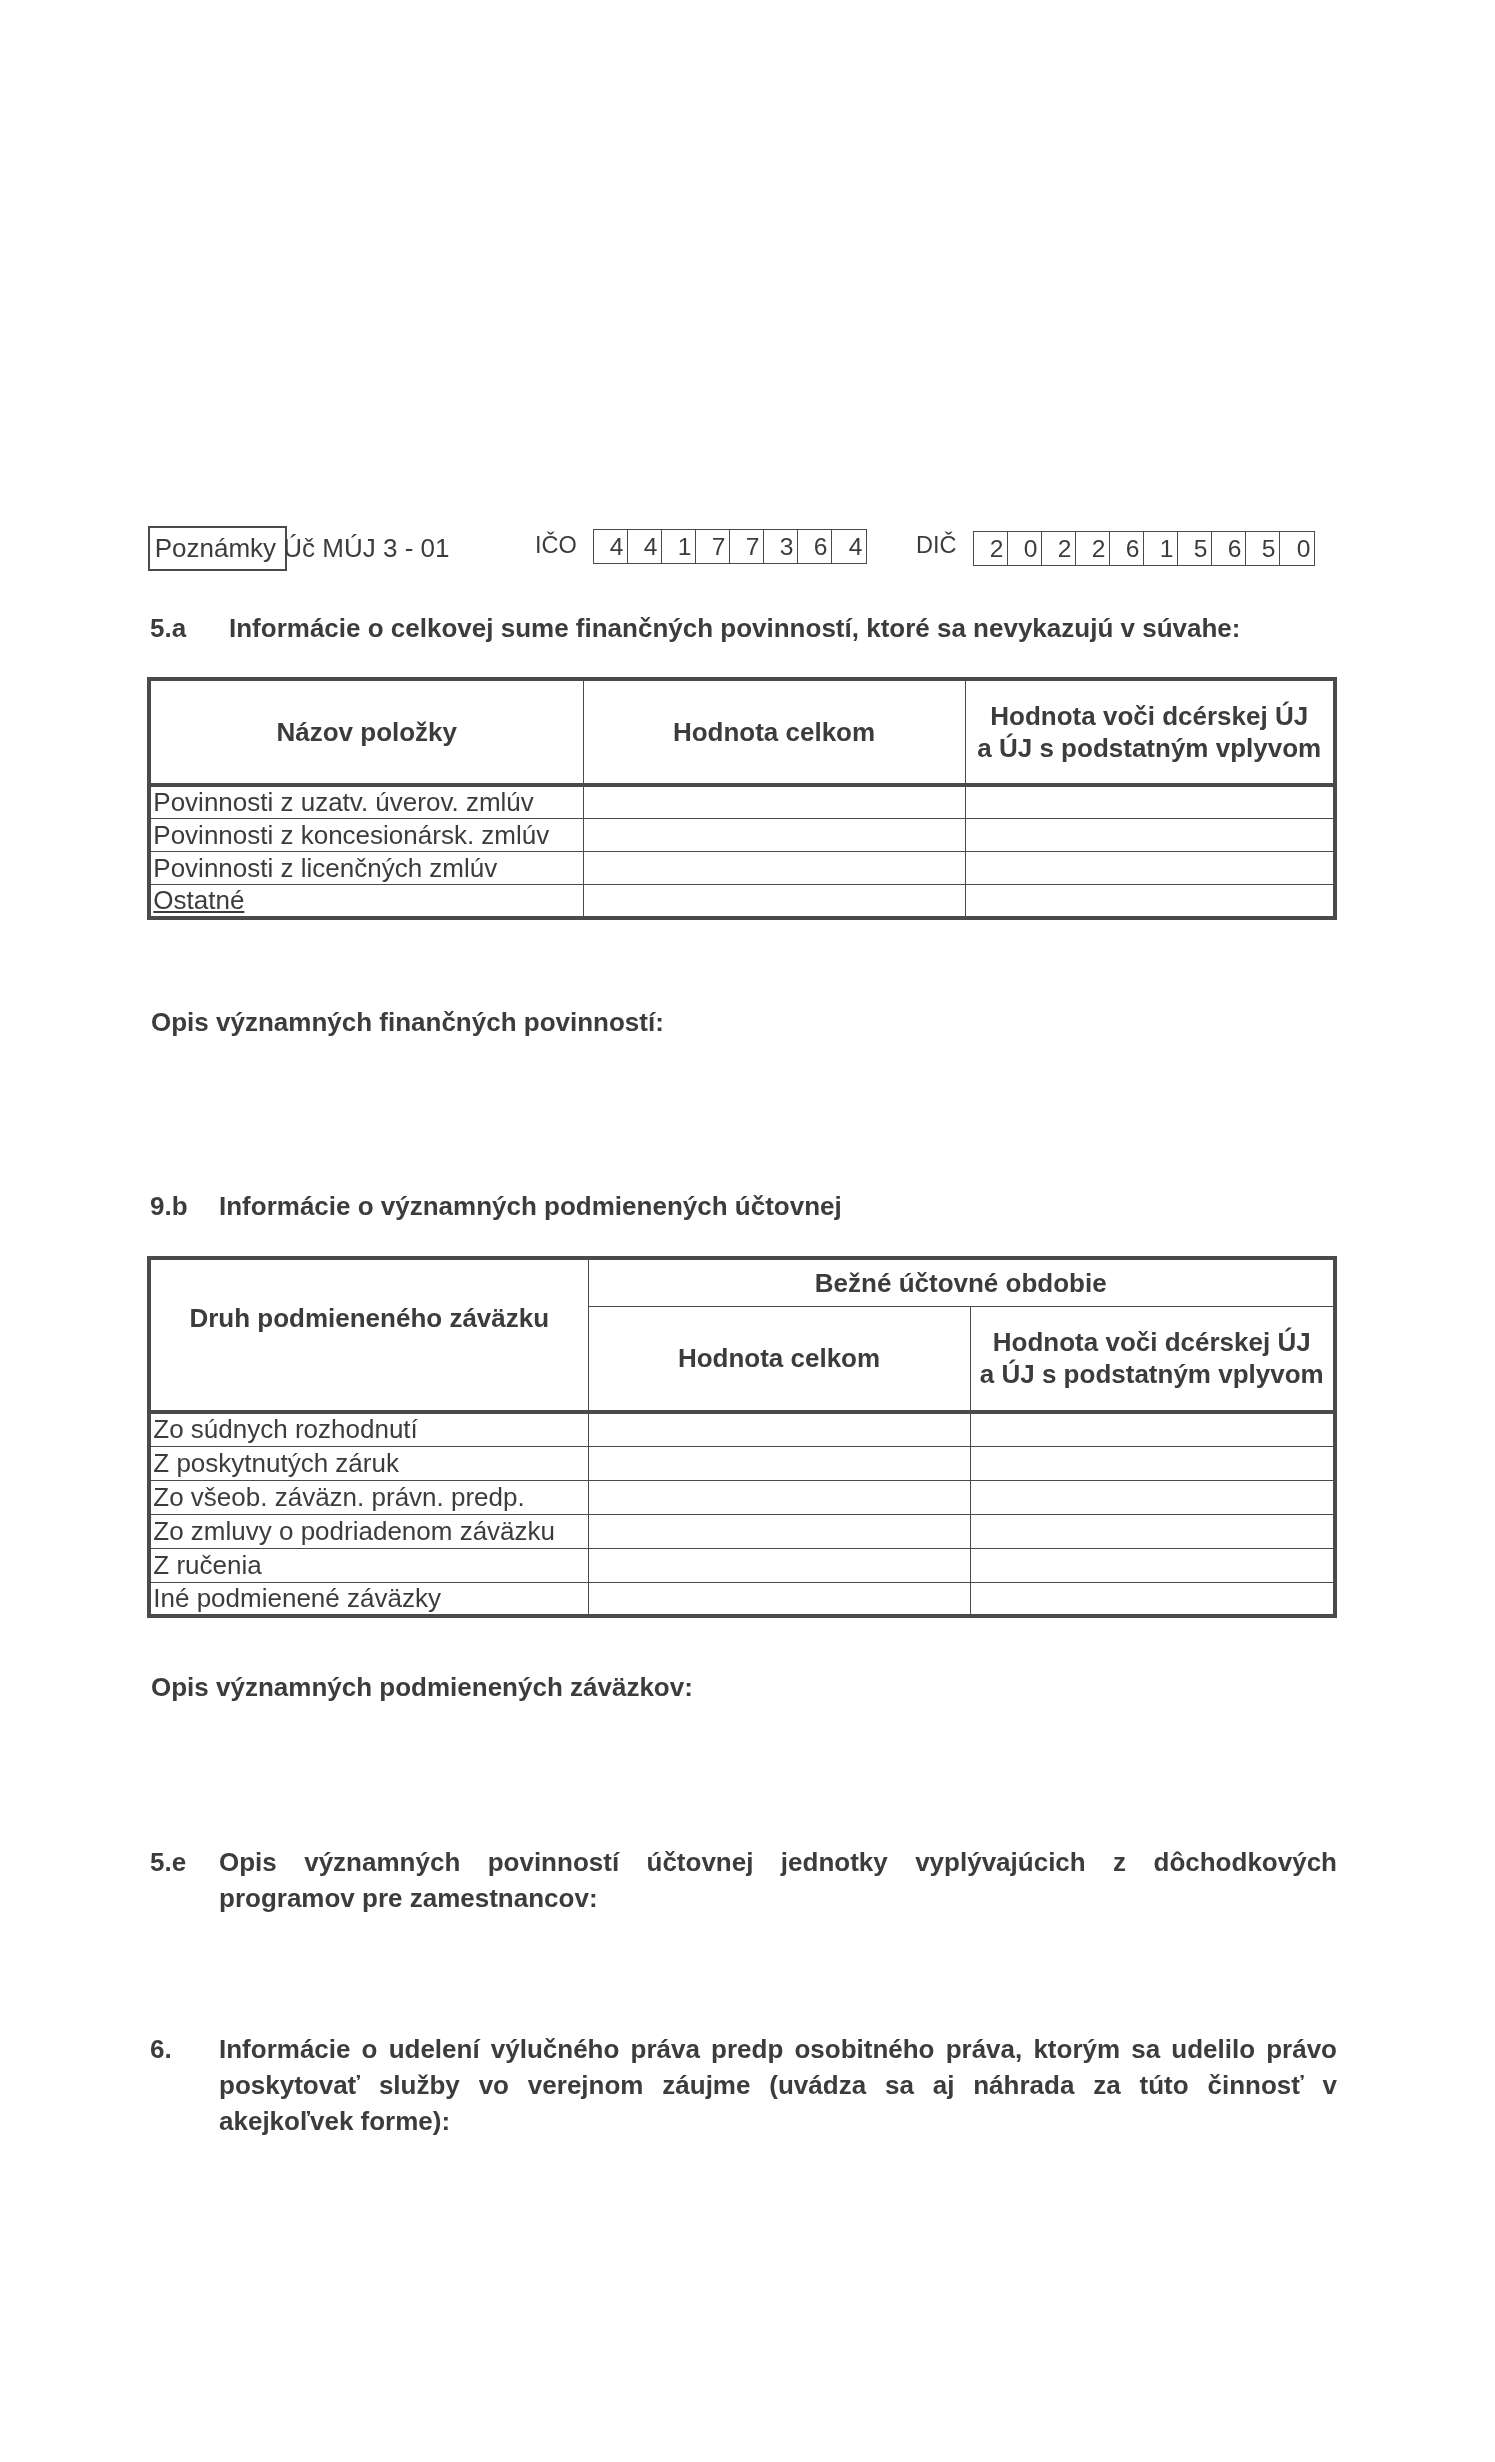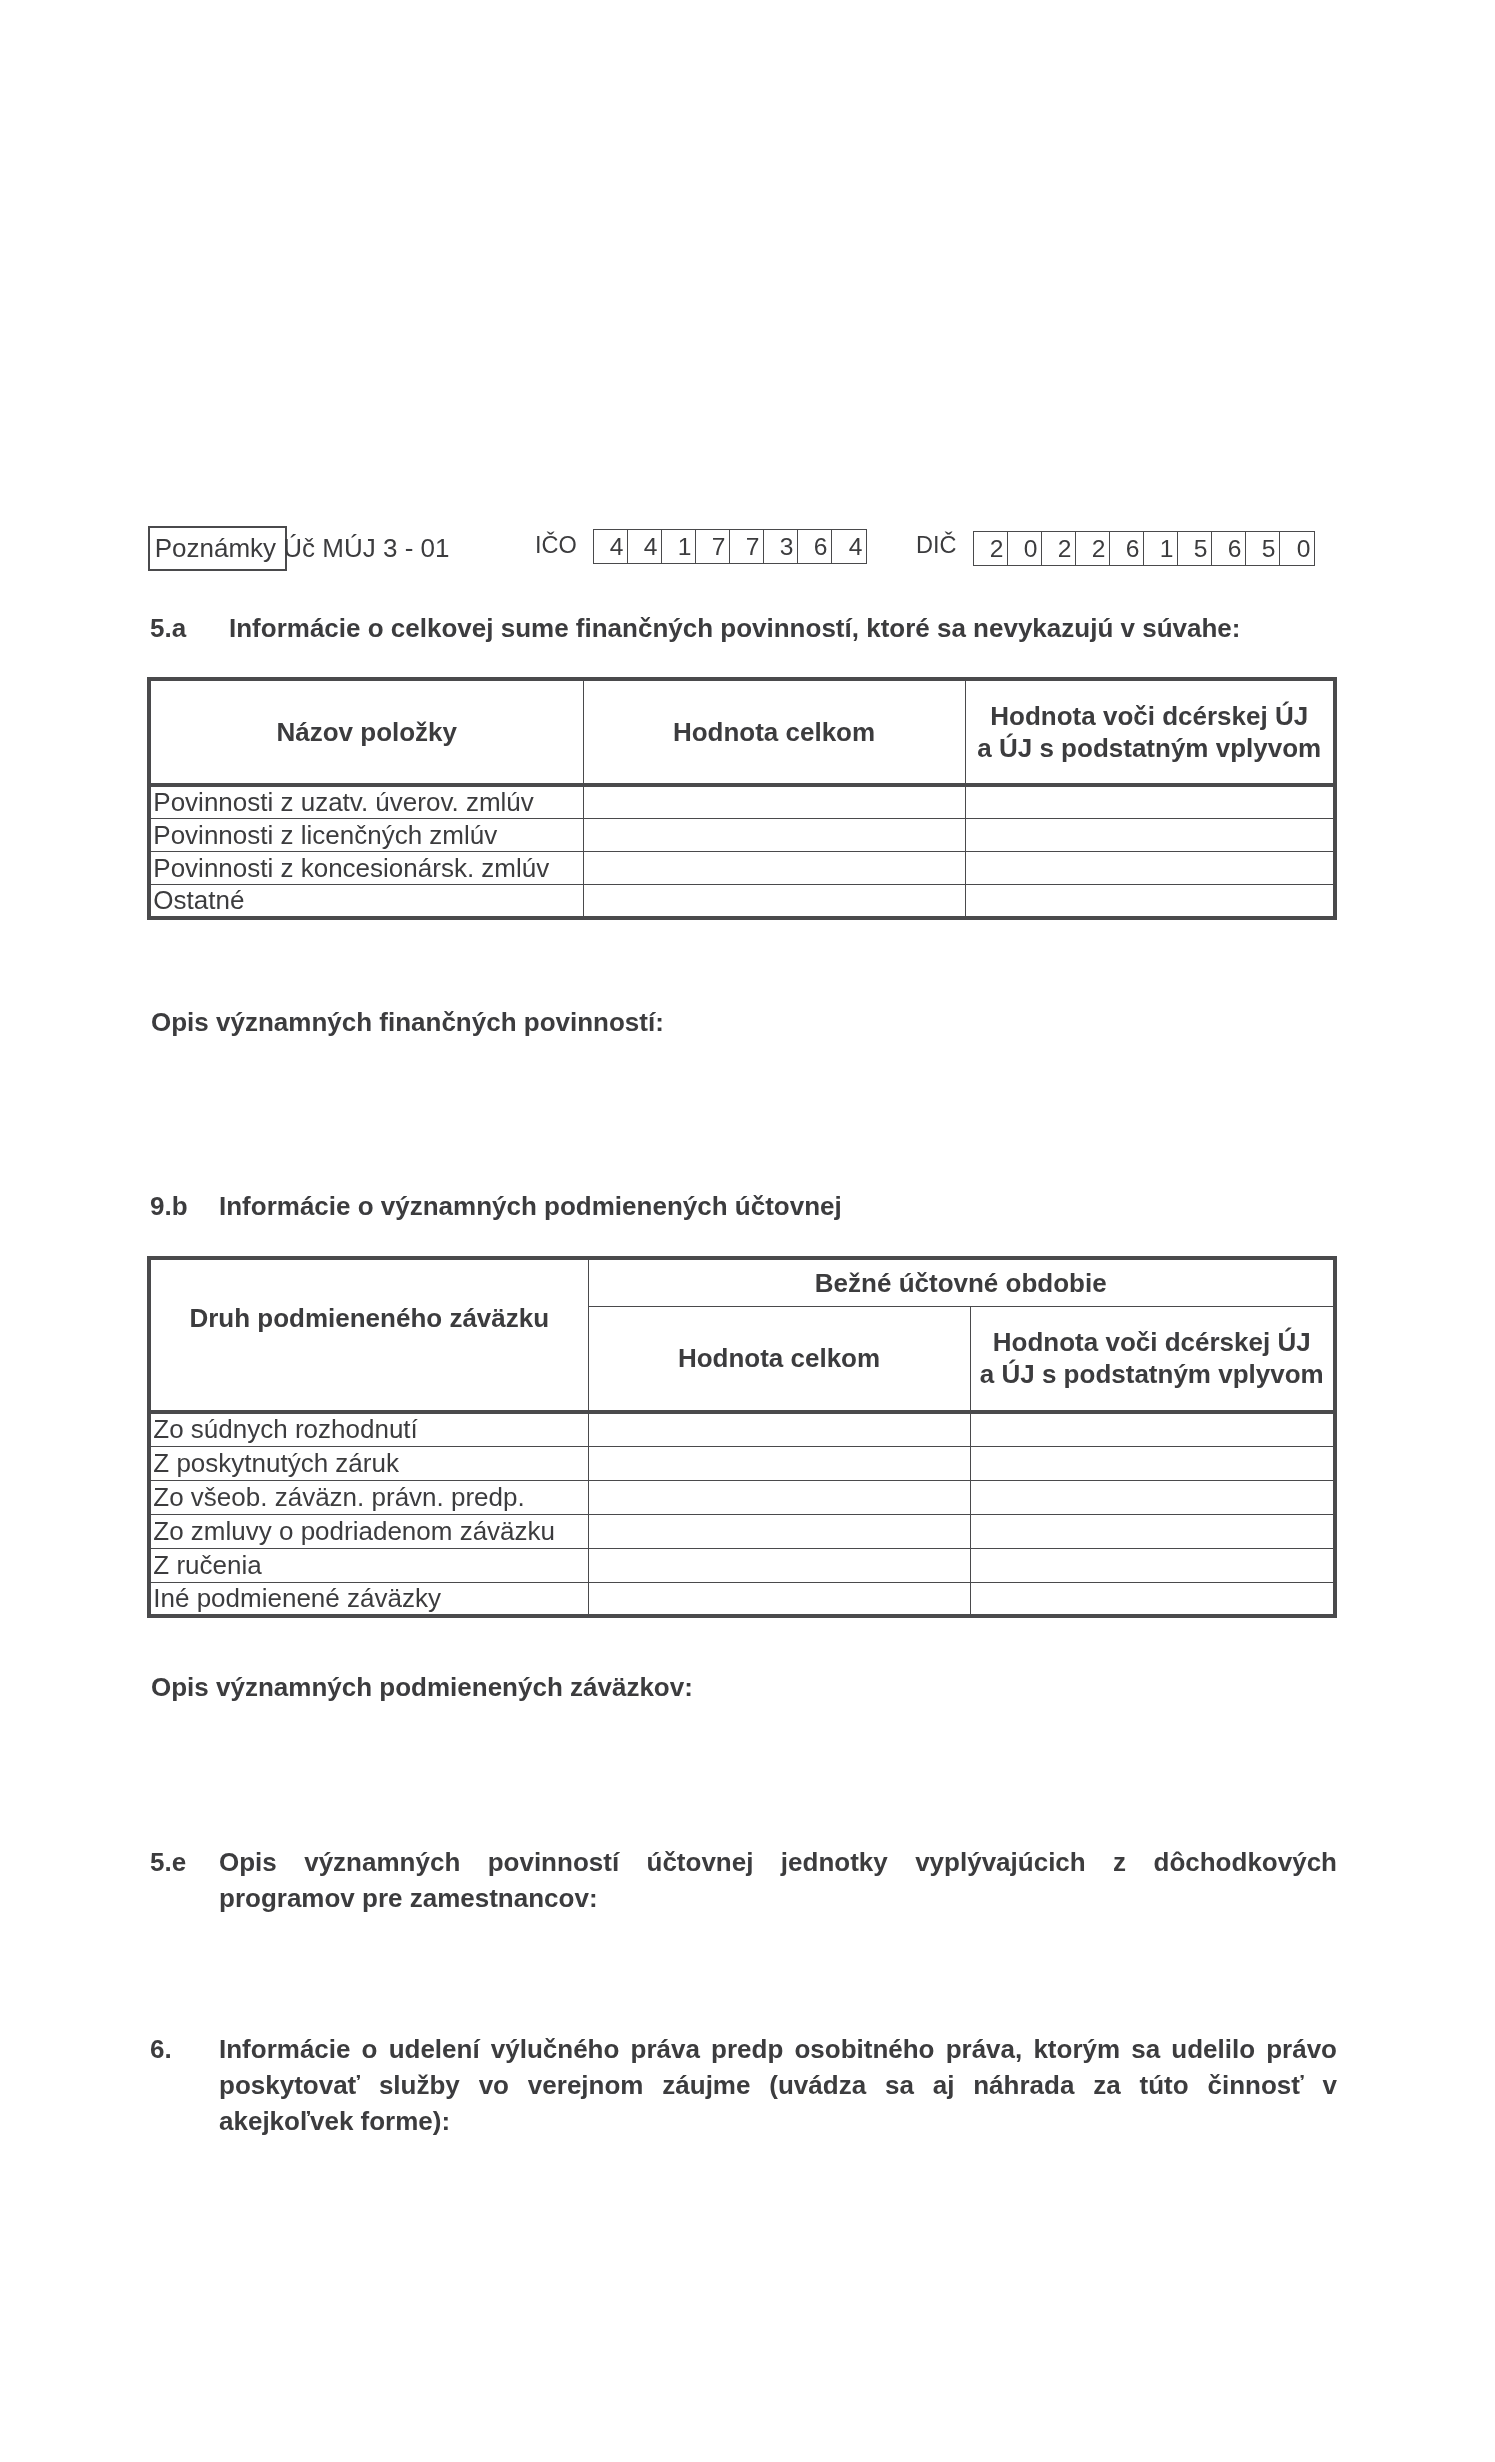--- a/index.html
+++ b/index.html
@@ -85,30 +85,30 @@
     </th>
   </tr>
   </tbody>
     <tbody id="t1-body">
       <tr style="height: 33px;">
         <td class="lbl">Povinnosti z uzatv. úverov. zmlúv</td>
         <td class="cell-empty"></td>
         <td class="cell-empty"></td>
       </tr>
       <tr style="height: 33px;">
-        <td class="lbl">Povinnosti z licenčných zmlúv</td>
-        <td class="cell-empty"></td>
-        <td class="cell-empty"></td>
-      </tr>
-      <tr style="height: 33px;">
         <td class="lbl">Povinnosti z koncesionársk. zmlúv</td>
         <td class="cell-empty"></td>
         <td class="cell-empty"></td>
       </tr>
       <tr style="height: 33px;">
+        <td class="lbl">Povinnosti z licenčných zmlúv</td>
+        <td class="cell-empty"></td>
+        <td class="cell-empty"></td>
+      </tr>
+      <tr style="height: 33px; text-decoration: underline;">
         <td class="lbl">Ostatné</td>
         <td class="cell-empty"></td>
         <td class="cell-empty"></td>
       </tr>
     </tbody>
 </table>
 
 <div class="abs sec" style="left:151px; top:1007px;">Opis významných finančných povinností:</div>
 
 <div class="abs sec" style="left:150px; top:1191px;">

